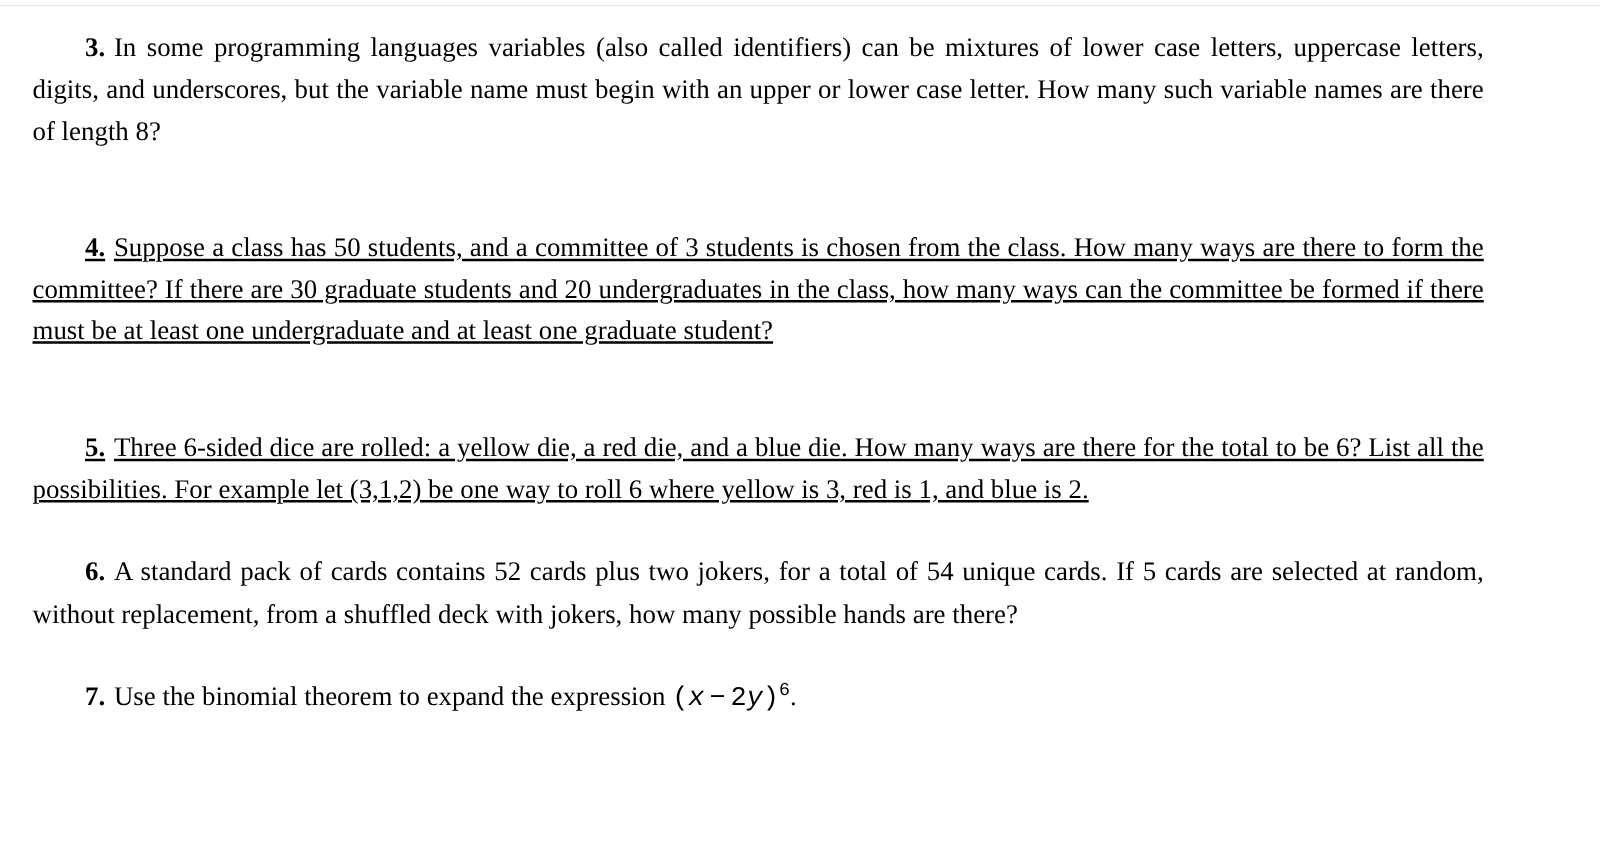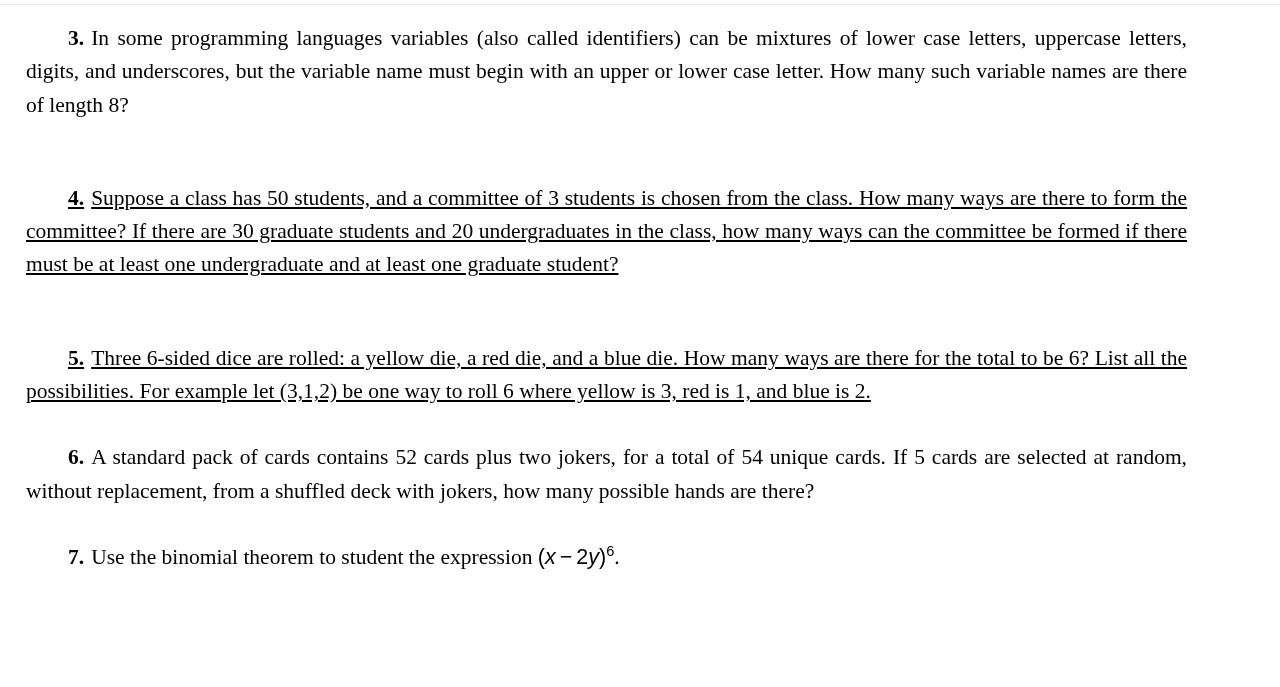--- a/index.html
+++ b/index.html
@@ -48,21 +48,21 @@
   .problem.gap-small { margin-top: 33px; }
   .qnum {
     font-weight: bold;
   }
   .qnum::after {
     content: "";
   }
   
   .numsp { display: inline-block; width: 7px; }
   .math {
-    font-family: Liberation Sans, sans-serif;
+    font-family: Liberation Mono, monospace;
     white-space: nowrap;
     margin-top: 39px;
   }
   .math .var {
     font-style: italic;
   }
   .math .op {
     padding: 0 4px;
   }
   .math .paren {
@@ -85,17 +85,17 @@
   <div class="content">
 
     <p class="problem"><span class="qnum">3.</span><span class="numsp"></span><span>In some programming languages variables (also called identifiers) can be mixtures of lower case letters, uppercase letters, digits, and underscores, but the variable name must begin with an upper or lower case letter. How many such variable names are there of length 8?</span></p>
 
     <p class="problem gap-large"><span class="qnum">4.</span><span class="numsp"></span><span>Suppose a class has 50 students, and a committee of 3 students is chosen from the class. How many ways are there to form the committee? If there are 30 graduate students and 20 under­graduates in the class, how many ways can the committee be formed if there must be at least one undergraduate and at least one graduate student?</span></p>
 
     <p class="problem gap-large"><span class="qnum">5.</span><span class="numsp"></span><span>Three 6-sided dice are rolled: a yellow die, a red die, and a blue die. How many ways are there for the total to be 6? List all the possibilities. For example let (3,1,2) be one way to roll 6 where yellow is 3, red is 1, and blue is 2.</span></p>
 
     <p class="problem gap-small"><span class="qnum">6.</span><span class="numsp"></span><span>A standard pack of cards contains 52 cards plus two jokers, for a total of 54 unique cards. If 5 cards are selected at random, without replacement, from a shuffled deck with jokers, how many possible hands are there?</span></p>
 
-    <p class="problem gap-small"><span class="qnum">7.</span><span class="numsp"></span><span>Use the binomial theorem to student the expression </span><span class="math"><span class="paren">(</span><span class="var">x</span><span class="op">−</span><span>2</span><span class="var">y</span><span class="paren">)</span><sup class="exp">6</sup></span><span>.</span></p>
+    <p class="problem gap-small"><span class="qnum">7.</span><span class="numsp"></span><span>Use the binomial theorem to expand the expression </span><span class="math"><span class="paren">(</span><span class="var">x</span><span class="op">−</span><span>2</span><span class="var">y</span><span class="paren">)</span><sup class="exp">6</sup></span><span>.</span></p>
 
   </div>
 
 </div>
 
 </body></html>

